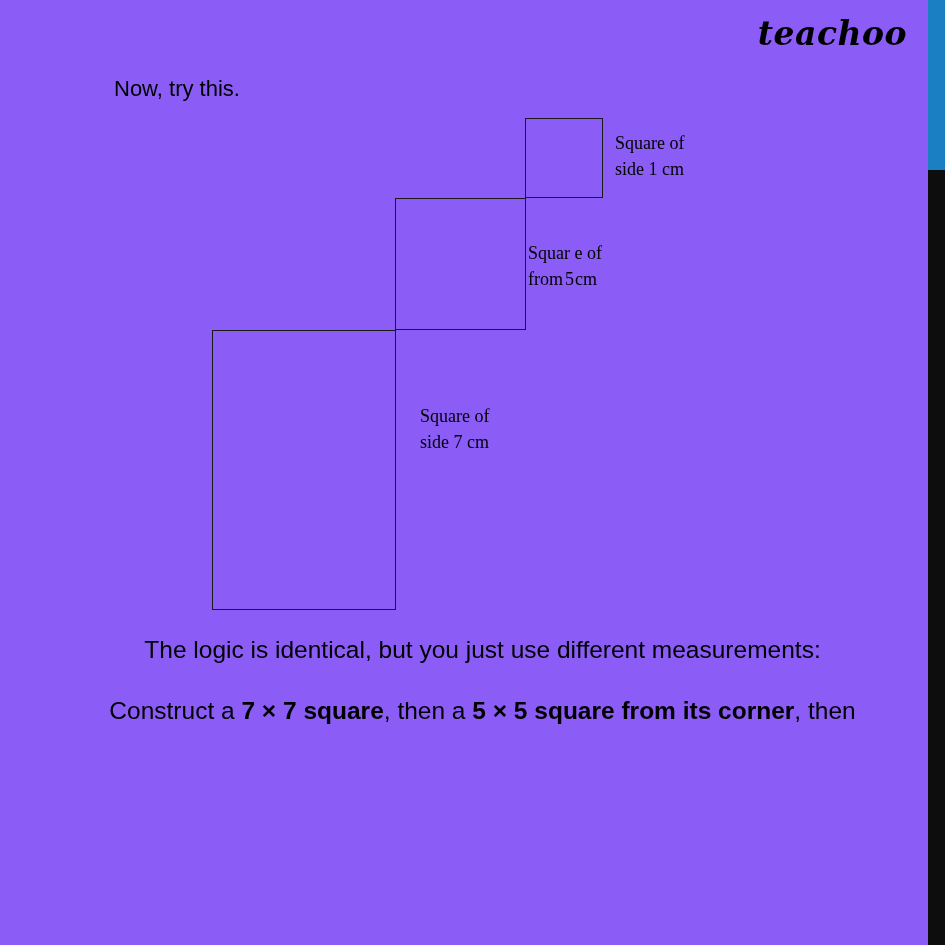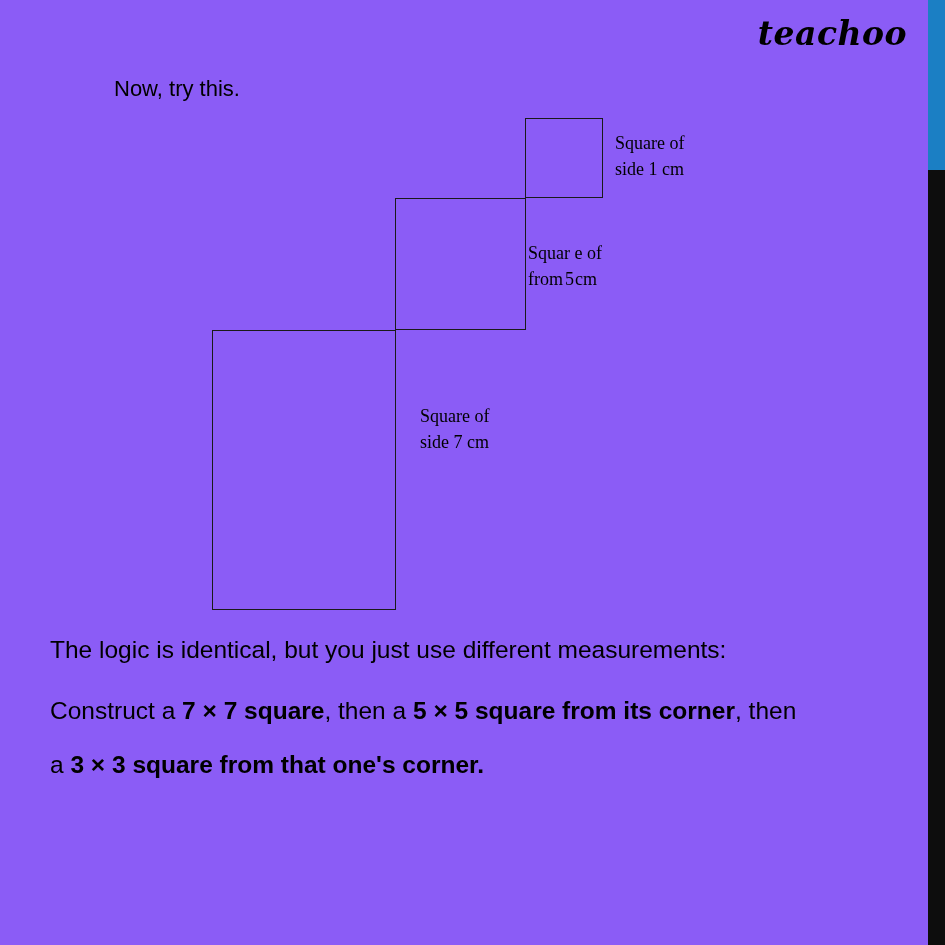--- a/index.html
+++ b/index.html
@@ -115,20 +115,21 @@
     left: 50px;
     top: 635px;
     width: 865px;
     font-family: "Liberation Sans", sans-serif;
     font-size: 24.5px;
     color: #000000;
   }
   .prose p {
     margin: 0 0 30px 0;
     line-height: 1.25;
+    text-align: center;
   }
   .prose p.second {
     margin-bottom: 24px;
   }
   .prose b {
     font-weight: bold;
   }
 </style>
 </head>
 <body>
@@ -161,16 +162,15 @@
     <div class="fig-label label7">
       <div>Square of</div>
       <div>side 7 cm</div>
     </div>
 
   </div>
 
   <div class="prose">
     <p>The logic is identical, but you just use different measurements:</p>
     <p class="second"><span>Construct a </span><b>7 × 7 square</b><span>, then a </span><b>5 × 5 square from its corner</b><span>, then</span></p>
-    <p><span>a </span><b>3 × 3 square from that one's corner.</b></p>
   </div>
 
 </div>
 
 </body></html>

